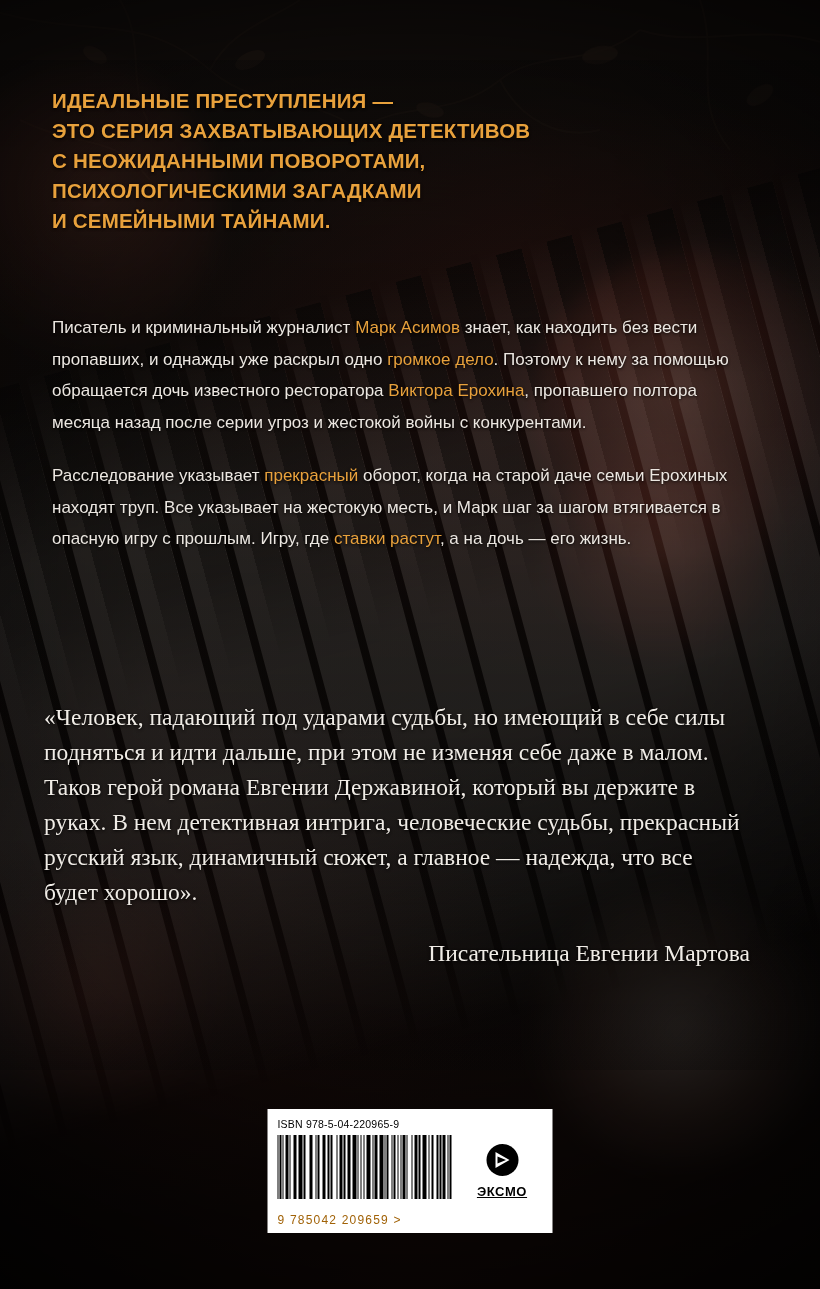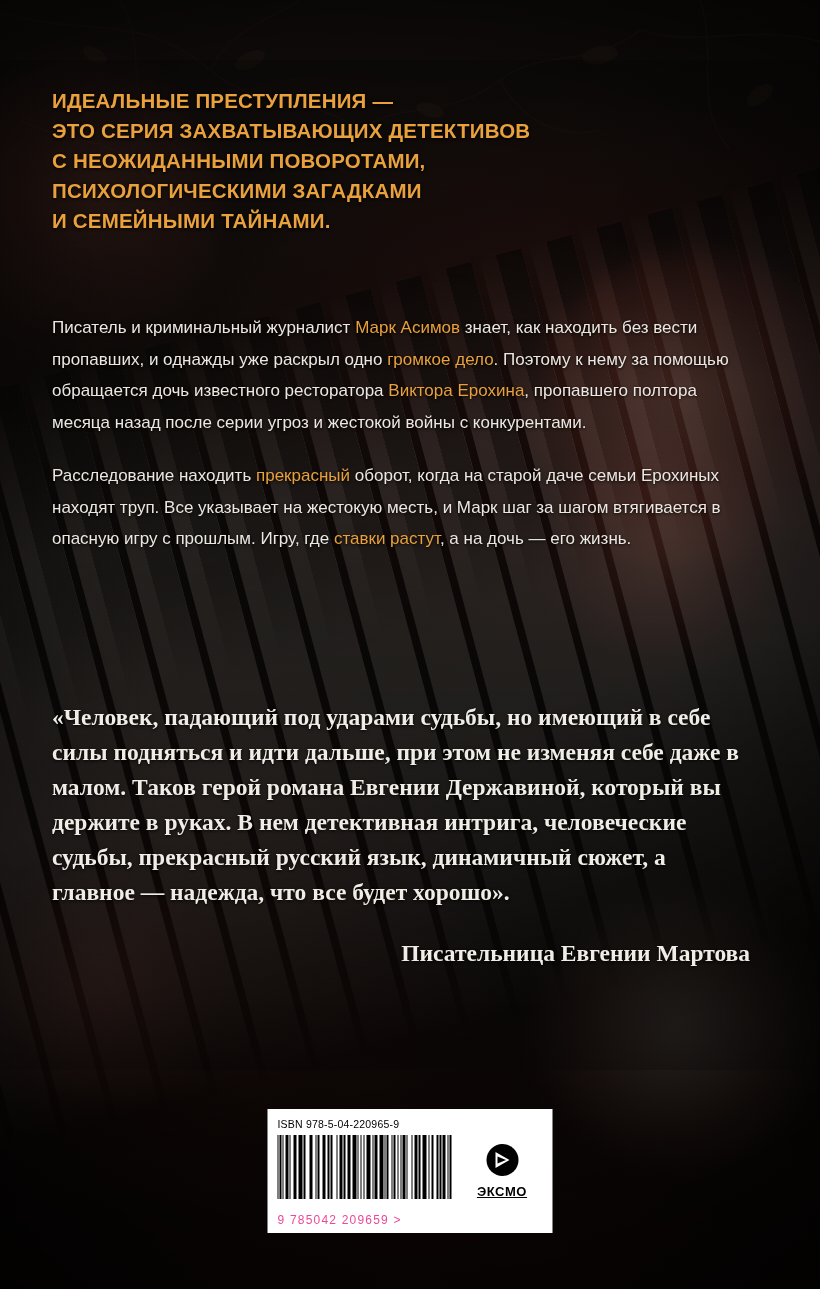--- a/index.html
+++ b/index.html
@@ -145,28 +145,27 @@
     font-size: 17px;
     line-height: 31.5px;
     text-shadow: 0 1px 3px rgba(0,0,0,0.9);
   }
   .blurb p { margin: 0 0 22px 0; }
   .hl { color: #e8a13c; }
 
   .quote {
     position: absolute;
     top: 700px;
-    left: 52px;
+    left: 44px;
     right: 70px;
     color: #f0ece6;
     font-family: "Liberation Serif", serif;
     font-size: 23.5px;
     line-height: 35px;
     text-shadow: 0 1px 3px rgba(0,0,0,0.9);
-    font-weight: bold;
   }
   .quote p { margin: 0; }
   .quote-author {
     margin-top: 26px;
     text-align: right;
     font-family: "Liberation Serif", serif;
     font-size: 23.5px;
     color: #f0ece6;
   }
 
@@ -204,21 +203,21 @@
     height: 62px;
   }
   .bars span {
     display: block;
     background: #000;
     height: 100%;
   }
   .barcode-digits {
     font-family: "Liberation Sans", sans-serif;
     font-size: 12px;
-    color: #ec4899;
+    color: #a16207;
     letter-spacing: 1.2px;
     margin-top: 14px;
     white-space: nowrap;
   }
   .publisher {
     flex: 1;
     border-left: 0;
     display: flex;
     flex-direction: column;
     align-items: center;
@@ -281,21 +280,21 @@
 
     <div class="tagline">
       <span id="tagline-text">ИДЕАЛЬНЫЕ ПРЕСТУПЛЕНИЯ —<br>ЭТО СЕРИЯ ЗАХВАТЫВАЮЩИХ ДЕТЕКТИВОВ<br>С НЕОЖИДАННЫМИ ПОВОРОТАМИ,<br>ПСИХОЛОГИЧЕСКИМИ ЗАГАДКАМИ<br>И СЕМЕЙНЫМИ ТАЙНАМИ.</span>
     </div>
 
     <div class="blurb">
       <p>
         <span>Писатель и криминальный журналист </span><span class="hl">Марк Асимов</span><span> знает, как находить без вести пропавших, и однажды уже раскрыл одно </span><span class="hl">громкое дело</span><span>. Поэтому к нему за помощью обращается дочь известного ресторатора </span><span class="hl">Виктора Ерохина</span><span>, пропавшего полтора месяца назад после серии угроз и жестокой войны с конкурентами.</span>
       </p>
       <p>
-        <span>Расследование находить </span><span class="hl">прекрасный</span><span> оборот, когда на старой даче семьи Ерохиных находят труп. Все указывает на жестокую месть, и Марк шаг за шагом втягивается в опасную игру с прошлым. Игру, где </span><span class="hl">ставки растут</span><span>, а на дочь — его жизнь.</span>
+        <span>Расследование указывает </span><span class="hl">прекрасный</span><span> оборот, когда на старой даче семьи Ерохиных находят труп. Все указывает на жестокую месть, и Марк шаг за шагом втягивается в опасную игру с прошлым. Игру, где </span><span class="hl">ставки растут</span><span>, а на дочь — его жизнь.</span>
       </p>
     </div>
 
     <div class="quote">
       <p>«Человек, падающий под ударами судьбы, но имеющий в себе силы подняться и идти дальше, при этом не изменяя себе даже в малом. Таков герой романа Евгении Державиной, который вы держите в руках. В нем детективная интрига, человеческие судьбы, прекрасный русский язык, динамичный сюжет, а главное — надежда, что все будет хорошо».</p>
       <div class="quote-author">Писательница Евгении Мартова</div>
     </div>
 
     <div class="barcode-block">
       <div class="barcode-left">

